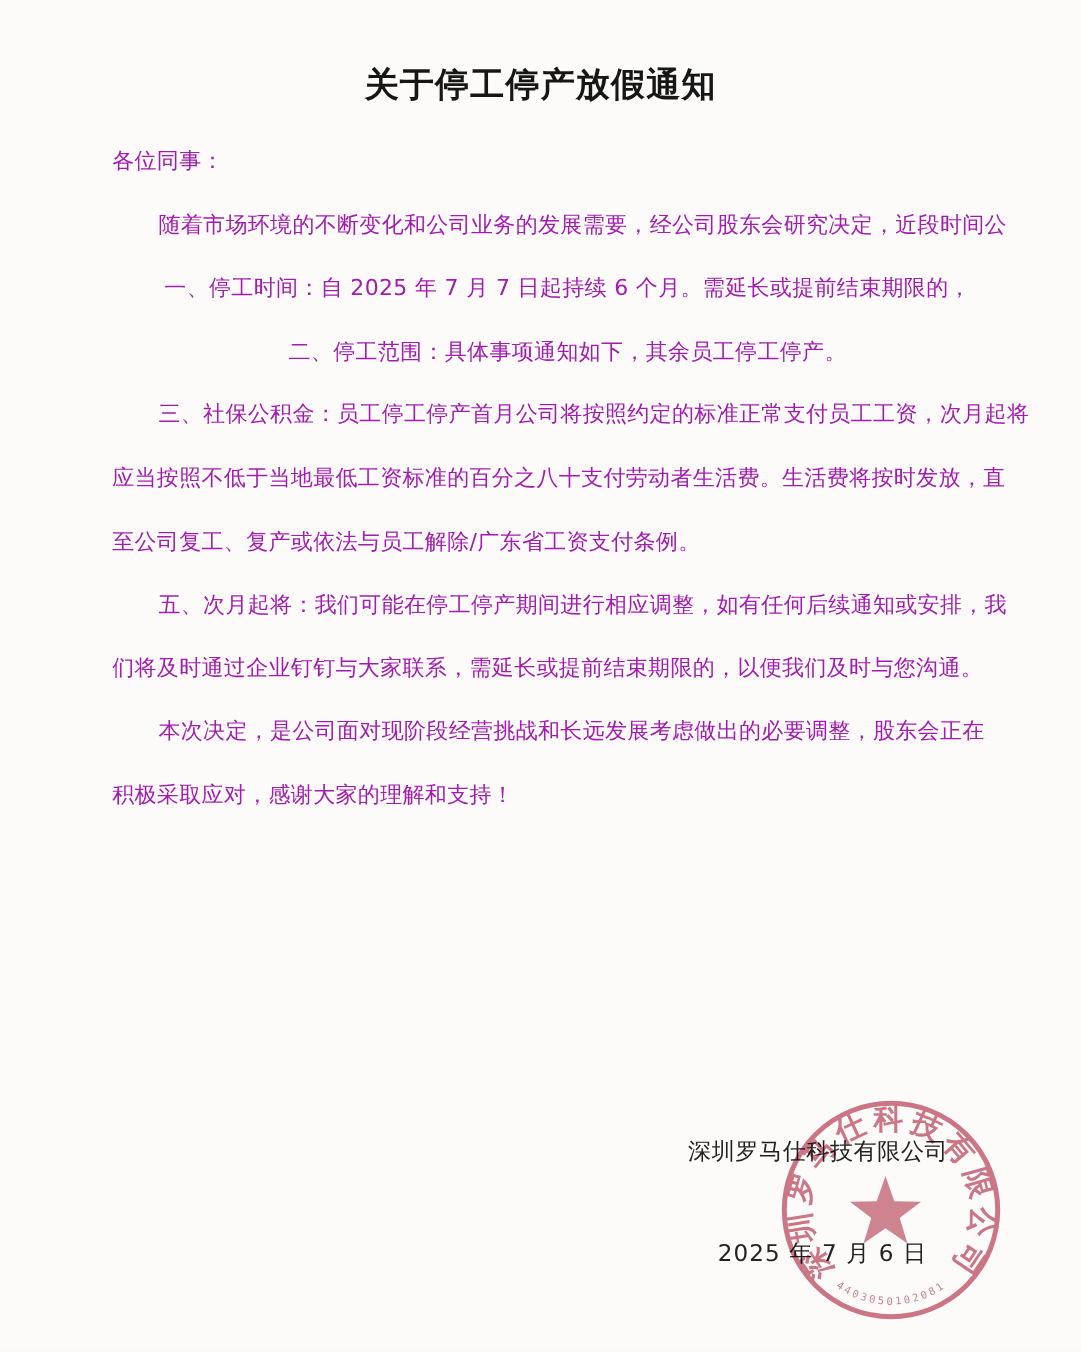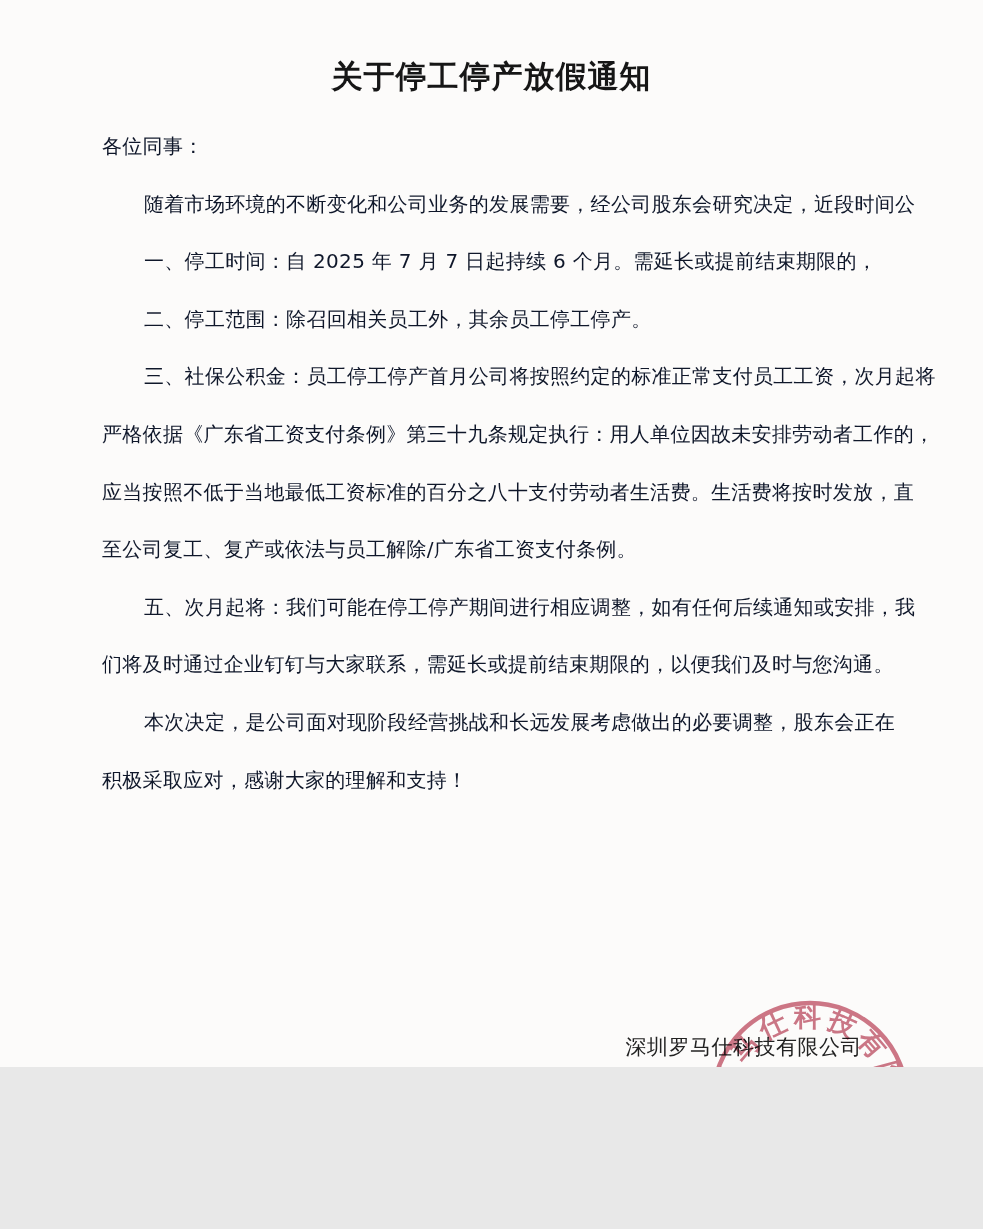--- a/index.html
+++ b/index.html
@@ -4,21 +4,21 @@
 <style>
   html, body {
     margin: 0;
     padding: 0;
     background: #e8e8e8;
     font-family: "DejaVu Sans", "Liberation Sans", sans-serif;
   }
   .page {
     position: relative;
     width: 983px;
-    height: 1067px;
+    height: 1229px;
     margin: 0 auto;
     background: #fcfbfa;
     overflow: hidden;
     color: #262626;
   }
   .title {
     position: absolute;
     top: 56px;
     left: 0;
     width: 100%;
@@ -34,24 +34,25 @@
     top: 118px;
     left: 102px;
     right: 95px;
   }
   .line {
     height: 57.6px;
     line-height: 57.6px;
     font-size: 20px;
     letter-spacing: 0.3px;
     white-space: nowrap;
-    color: #0f172a;
+    color: #a21caf;
   }
   .line.indent {
     padding-left: 42px;
+    text-align: center;
   }
   .sig-company {
     position: absolute;
     top: 1033px;
     right: 121px;
     font-size: 21px;
     letter-spacing: 0.5px;
     color: #222;
     z-index: 2;
   }
@@ -103,23 +104,22 @@
 <body>
 
 <div class="page">
 
   <h1 class="title">关于停工停产放假通知</h1>
 
   <div class="body">
     <div class="line">各位同事：</div>
     <div class="line indent">随着市场环境的不断变化和公司业务的发展需要，经公司股东会研究决定，近段时间公</div>
     <div class="line indent">一、停工时间：自 2025 年 7 月 7 日起持续 6 个月。需延长或提前结束期限的，</div>
-    <div class="line indent">二、停工范围：除召回相关员工外，其余员工停工停产。</div>
+    <div class="line indent">二、停工范围：具体事项通知如下，其余员工停工停产。</div>
     <div class="line indent">三、社保公积金：员工停工停产首月公司将按照约定的标准正常支付员工工资，次月起将</div>
-    <div class="line">严格依据《广东省工资支付条例》第三十九条规定执行：用人单位因故未安排劳动者工作的，</div>
     <div class="line">应当按照不低于当地最低工资标准的百分之八十支付劳动者生活费。生活费将按时发放，直</div>
     <div class="line">至公司复工、复产或依法与员工解除/广东省工资支付条例。</div>
     <div class="line indent">五、次月起将：我们可能在停工停产期间进行相应调整，如有任何后续通知或安排，我</div>
     <div class="line">们将及时通过企业钉钉与大家联系，需延长或提前结束期限的，以便我们及时与您沟通。</div>
     <div class="line indent">本次决定，是公司面对现阶段经营挑战和长远发展考虑做出的必要调整，股东会正在</div>
     <div class="line">积极采取应对，感谢大家的理解和支持！</div>
   </div>
 
   <div class="sig-company">深圳罗马仕科技有限公司</div>
   <div class="sig-date">2025 年 7 月 6 日</div>

